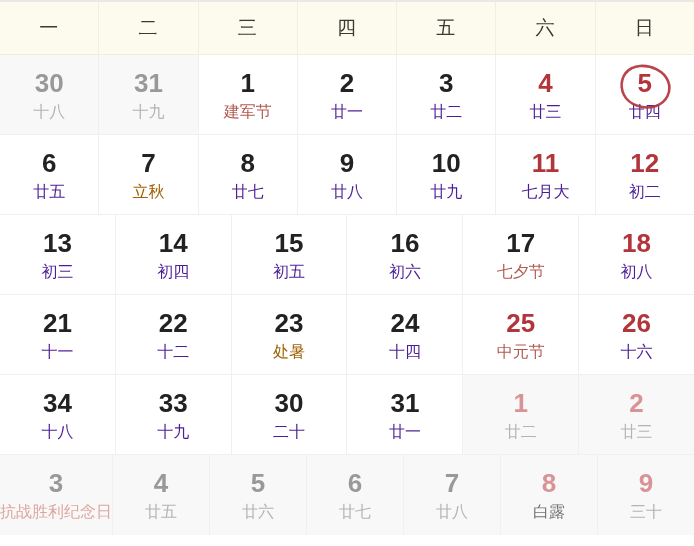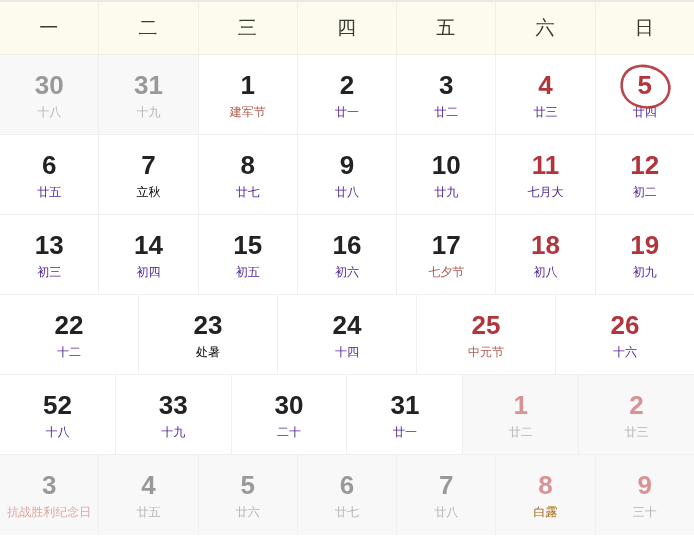--- a/index.html
+++ b/index.html
@@ -76,39 +76,39 @@
   .day-cell.other-month { background: #f8f8f8; }
 
   .day-num {
     font-size: 26px;
     font-weight: bold;
     line-height: 1;
     color: #222222;
     margin-bottom: 8px;
   }
   .day-sub {
-    font-size: 12px;
+    font-size: 16px;
     line-height: 1;
     color: #333333;
     white-space: nowrap;
   }
 
   
   .num-dark      { color: #222222; }
   .num-weekend   { color: #b3353c; }
   .num-muted     { color: #999999; }
   .num-muted-red { color: #d99295; }
 
   
   .sub-normal   { color: #4c1d95; }
   .sub-festival { color: #b05a50; text-align: right; }
-  .sub-term     { color: #000000; }
+  .sub-term     { color: #a16207; }
   .sub-muted    { color: #b4b4b4; }
   .sub-muted-festival { color: #dda6a0; }
-  .sub-muted-term { color: #a16207; }
+  .sub-muted-term { color: #737373; }
 
   
   .circle-mark {
     position: absolute;
     left: 50%;
     top: 50%;
     width: 58px;
     height: 52px;
     margin-left: -29px;
     margin-top: -34px;
@@ -229,26 +229,26 @@
           <div class="day-sub sub-normal">初六</div>
         </div>
         <div class="day-cell">
           <div class="day-num num-dark">17</div>
           <div class="day-sub sub-festival">七夕节</div>
         </div>
         <div class="day-cell">
           <div class="day-num num-weekend">18</div>
           <div class="day-sub sub-normal">初八</div>
         </div>
-        <div class="day-cell">
-          <div class="day-num num-weekend">19</div>
-          <div class="day-sub sub-normal">初九</div>
-        </div>
-      </div>
-      <div class="week-row">
+      </div>
+      <div class="week-row">
+        <div class="day-cell">
+          <div class="day-num num-dark">21</div>
+          <div class="day-sub sub-normal">十一</div>
+        </div>
         <div class="day-cell">
           <div class="day-num num-dark">22</div>
           <div class="day-sub sub-normal">十二</div>
         </div>
         <div class="day-cell">
           <div class="day-num num-dark">23</div>
           <div class="day-sub sub-term">处暑</div>
         </div>
         <div class="day-cell">
           <div class="day-num num-dark">24</div>
@@ -258,21 +258,21 @@
           <div class="day-num num-weekend">25</div>
           <div class="day-sub sub-festival">中元节</div>
         </div>
         <div class="day-cell">
           <div class="day-num num-weekend">26</div>
           <div class="day-sub sub-normal">十六</div>
         </div>
       </div>
       <div class="week-row">
         <div class="day-cell">
-          <div class="day-num num-dark">52</div>
+          <div class="day-num num-dark">34</div>
           <div class="day-sub sub-normal">十八</div>
         </div>
         <div class="day-cell">
           <div class="day-num num-dark">33</div>
           <div class="day-sub sub-normal">十九</div>
         </div>
         <div class="day-cell">
           <div class="day-num num-dark">30</div>
           <div class="day-sub sub-normal">二十</div>
         </div>

